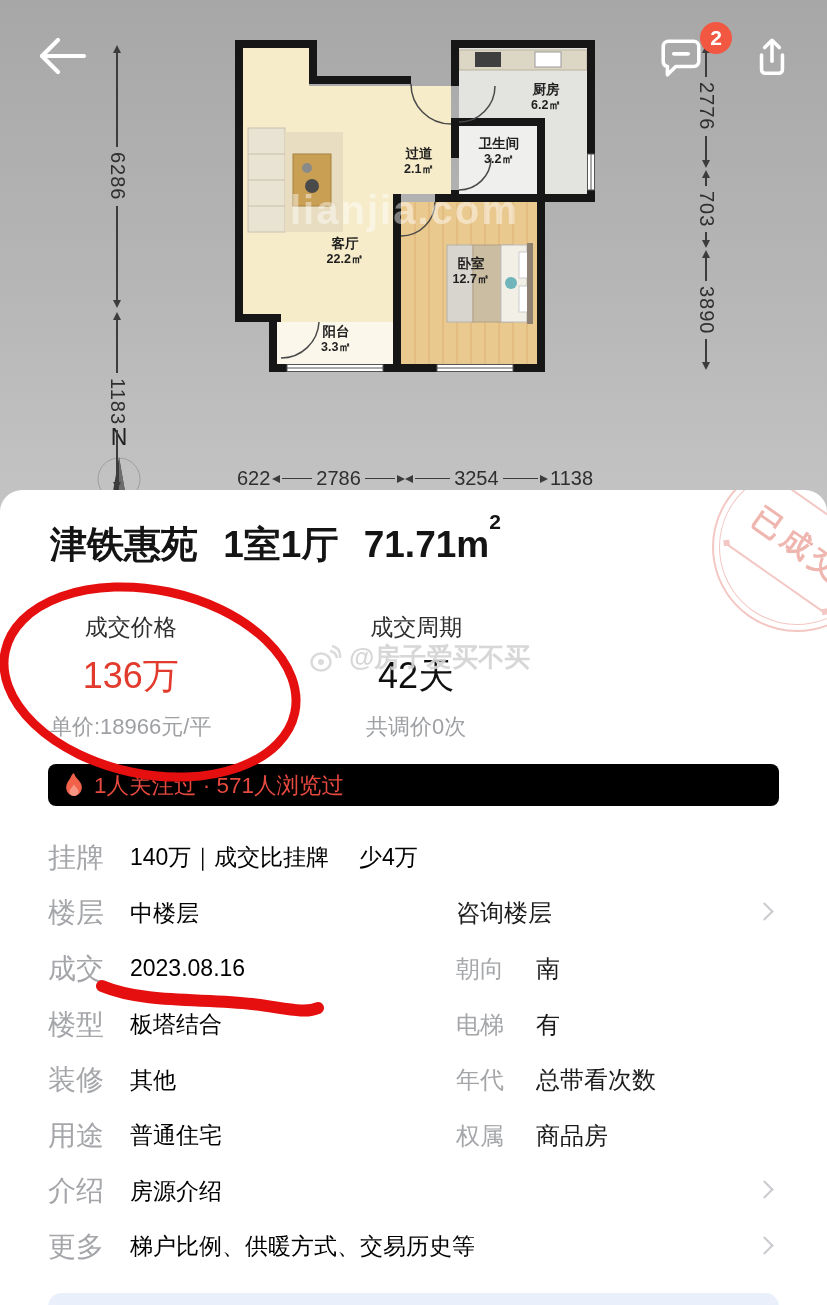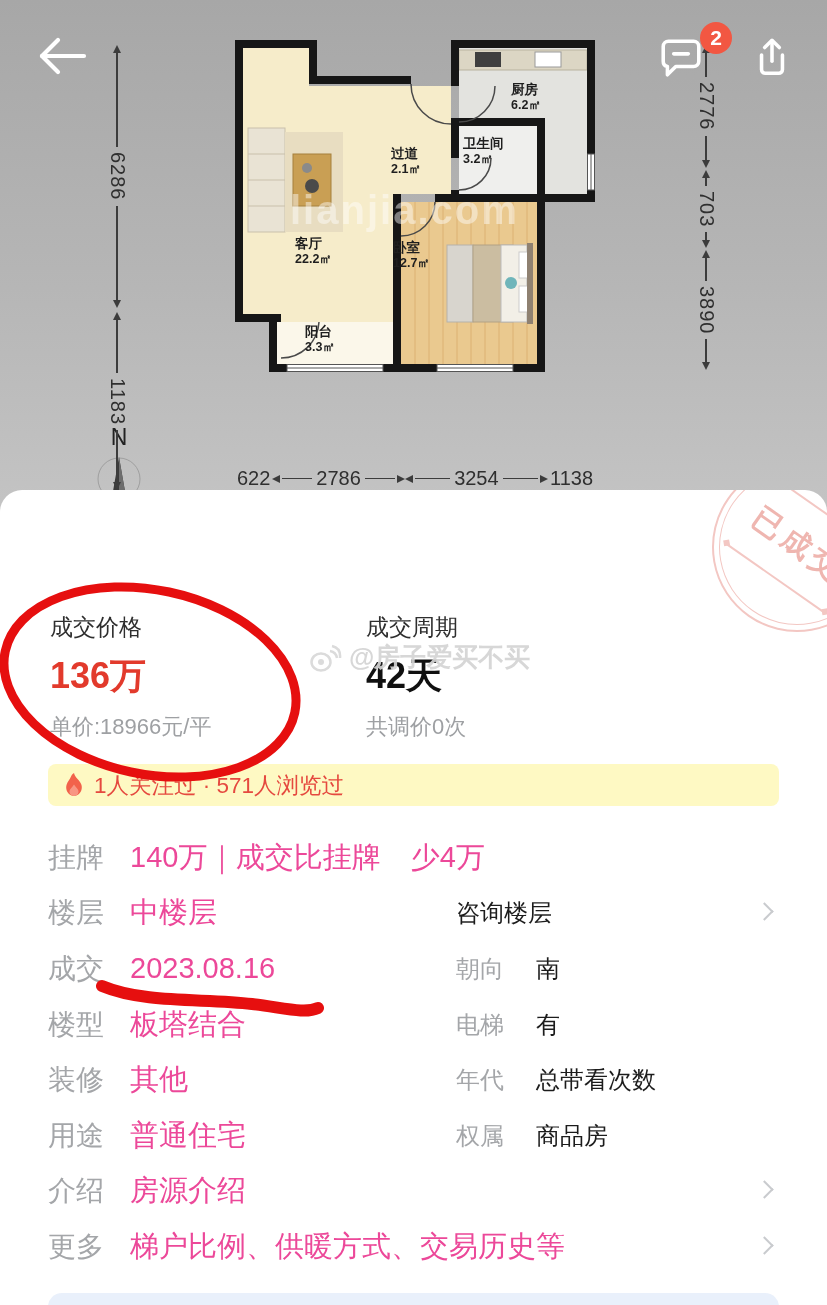--- a/index.html
+++ b/index.html
@@ -10,25 +10,25 @@
   .topicon{position:absolute;z-index:40;}
   #back{left:36px;top:36px;}
   #comment{left:658px;top:34px;}
   #share{left:748px;top:34px;}
   .badge{position:absolute;left:700px;top:22px;width:32px;height:32px;border-radius:50%;
     background:#f25742;color:#fff;font-size:21px;font-weight:700;display:flex;
     align-items:center;justify-content:center;z-index:41;}
   
   .plan{position:absolute;left:235px;top:40px;width:360px;height:332px;}
   .plan svg{position:absolute;left:0;top:0;}
-  .rlabel{position:absolute;color:#1f1f1f;font-weight:700;text-align:left;line-height:1.22;}
+  .rlabel{position:absolute;color:#1f1f1f;font-weight:700;text-align:center;line-height:1.22;}
   .rlabel .rname{font-size:13.5px;display:block;}
   .rlabel .rarea{font-size:12.5px;font-weight:600;display:block;}
   #lab-living{left:60px;top:196px;width:100px;}
-  #lab-bedroom{left:158px;top:200px;width:76px;}
+  #lab-bedroom{left:158px;top:216px;width:76px;padding-left:40px;}
   #lab-kitchen{left:276px;top:42px;width:70px;}
   #lab-bath{left:228px;top:96px;width:72px;}
   #lab-corridor{left:156px;top:106px;width:56px;}
   #lab-balcony{left:70px;top:284px;width:62px;}
   .plan-wm{position:absolute;left:55px;top:148px;width:280px;font-size:40px;font-weight:700;
     color:rgba(255,255,255,0.45);letter-spacing:2px;pointer-events:none;}
   
   .vdim{position:absolute;width:22px;display:flex;flex-direction:column;align-items:center;z-index:5;}
   .vdim .seg{width:1.5px;flex:1;background:#3c3c3c;}
   .vdim .lbl{writing-mode:vertical-rl;font-size:20px;color:#2f2f2f;padding:5px 0;letter-spacing:1px;}
@@ -59,36 +59,36 @@
     font-weight:700;color:#efb6b0;letter-spacing:5px;}
   .stamp .sline{position:absolute;left:24px;width:122px;height:1.5px;background:#f3c7c3;}
   .stamp .sline::before,.stamp .sline::after{content:"";position:absolute;top:-3px;width:6px;height:6px;
     background:#f3c7c3;transform:rotate(45deg);}
   .stamp .sline::before{left:-2px;} .stamp .sline::after{right:-2px;}
   .sl1{top:40px;} .sl2{top:122px;}
   .title{position:absolute;left:50px;top:30px;font-size:37px;font-weight:700;color:#141414;white-space:nowrap;}
   .title .tgap{margin-left:15px;}
   .title sup{font-size:21px;position:relative;top:-15px;font-weight:700;}
   .stats{position:absolute;left:0;top:122px;width:100%;height:130px;}
-  .stat{position:absolute;display:flex;flex-direction:column;align-items:flex-start;}
+  .stat{position:absolute;display:flex;flex-direction:column;align-items:center;}
   .s1{left:50px;} .s2{left:366px;} .s3{left:612px;}
   .stat .slab{font-size:23px;color:#2e2e2e;}
-  .stat .sval{font-size:36px;font-weight:700;color:#101010;margin-top:9px;}
+  .stat .sval{font-size:36px;font-weight:400;color:#101010;margin-top:9px;}
   .s1 .sval{color:#e23a2c;}
   .stat .ssub{font-size:22px;color:#9ea0a3;margin-top:11px;}
   .wb-wm{position:absolute;left:308px;top:150px;display:flex;align-items:center;gap:7px;
     z-index:6;pointer-events:none;opacity:0.92;}
   .wb-wm .wtxt{font-size:26px;font-weight:600;color:#d4d4d4;text-shadow:0 0 1px #fff;}
-  .notice{position:absolute;left:48px;top:274px;width:731px;height:42px;background:#fef9c3;
+  .notice{position:absolute;left:48px;top:274px;width:731px;height:42px;background:#000000;
     border-radius:8px;display:flex;align-items:center;padding-left:16px;box-sizing:border-box;}
   .notice .ntext{margin-left:10px;font-size:22.5px;color:#e5493f;}
   .rows{position:absolute;left:48px;top:340px;width:731px;}
   .row{height:55.6px;display:flex;align-items:center;position:relative;}
   .row .lab{width:82px;flex:none;color:#a4a6a9;font-size:28px;}
-  .row .val{font-size:29px;color:#ec4899;}
+  .row .val{font-size:23px;color:#000000;}
   .green{color:#21a45d;margin-left:30px;}
   .link{color:#3476f5;}
   .r2{position:absolute;left:408px;display:flex;align-items:center;justify-content:flex-end;}
   .r2 .lab2{width:80px;color:#a4a6a9;font-size:24px;}
   .r2 .val2{font-size:24px;color:#1c1c1c;}
   .chev{position:absolute;right:8px;top:50%;width:11px;height:11px;margin-top:-8px;
     border-top:2.5px solid #c9cbce;border-right:2.5px solid #c9cbce;transform:rotate(45deg);}
   .bluebar{position:absolute;left:48px;top:803px;width:731px;height:26px;background:#e9f0fb;
     border-radius:14px 14px 0 0;}
   
@@ -293,20 +293,25 @@
 
   <div class="card">
     <div class="stamp">
       <div class="c1"></div>
         <div class="c2"></div>
       <div class="sline sl1"></div>
         <div class="sline sl2"></div>
       <div class="stxt">已成交</div>
     </div>
 
+    <div class="title">
+      <span>津铁惠苑</span>
+      <span class="tgap">1室1厅</span>
+      <span class="tgap">71.71m</span><sup>2</sup>
+    </div>
 
     <div class="stats">
       <div class="stat s1">
         <div class="slab">成交价格</div>
         <div class="sval">136万</div>
         <div class="ssub">单价:18966元/平</div>
       </div>
       <div class="stat s2">
         <div class="slab">成交周期</div>
         <div class="sval">42天</div>

